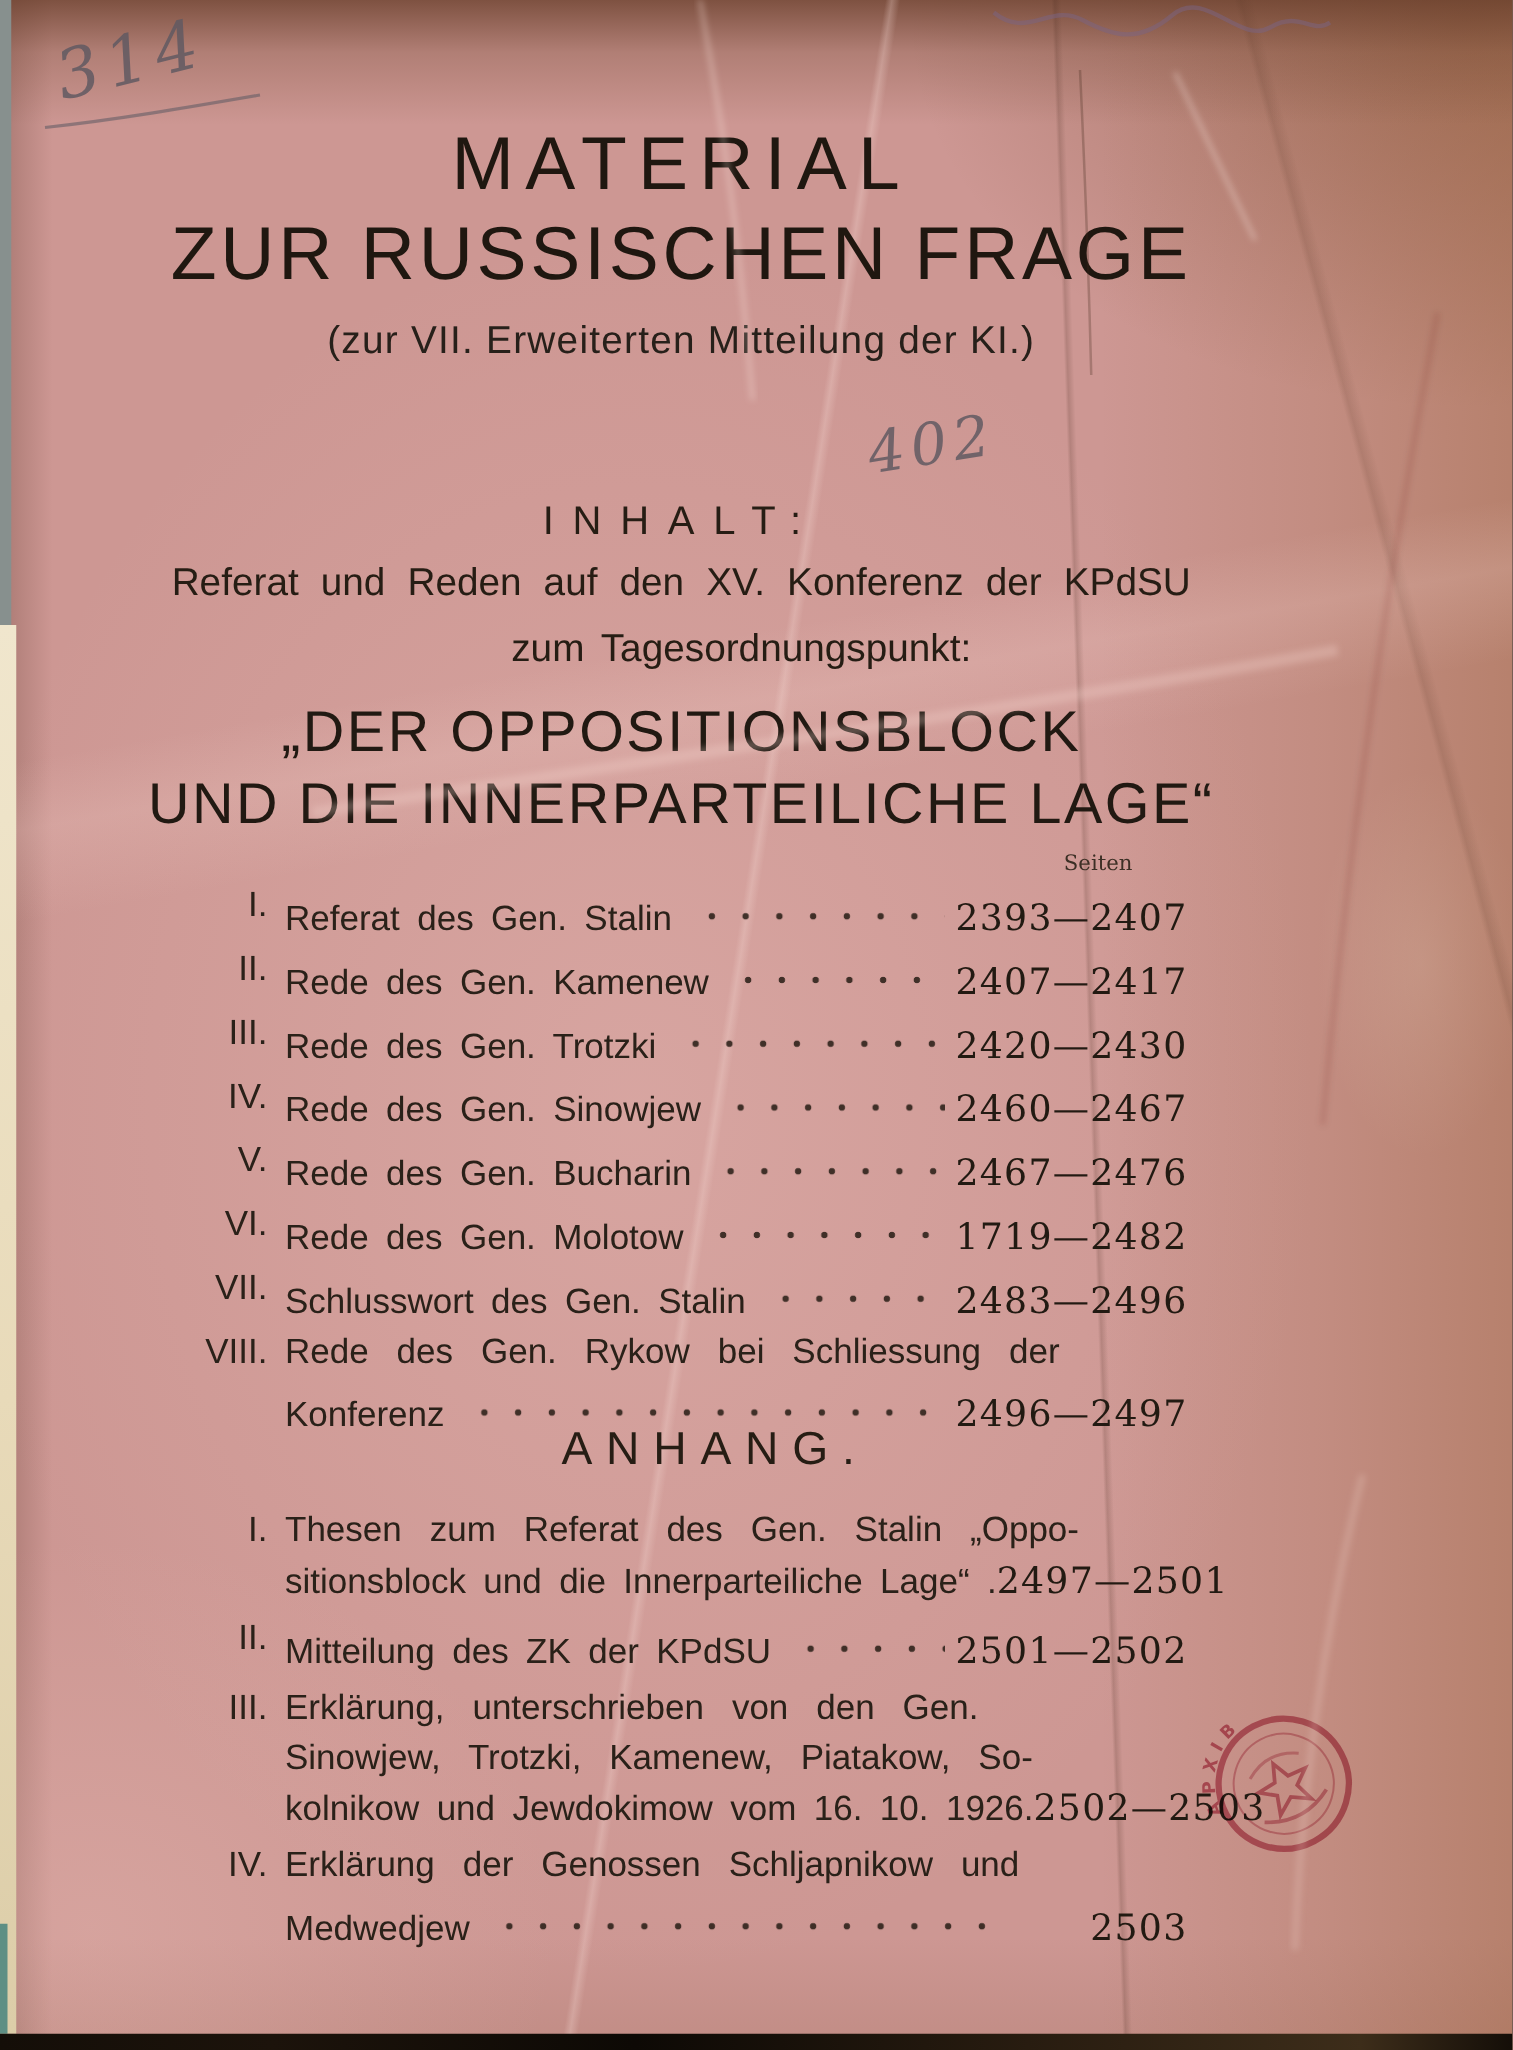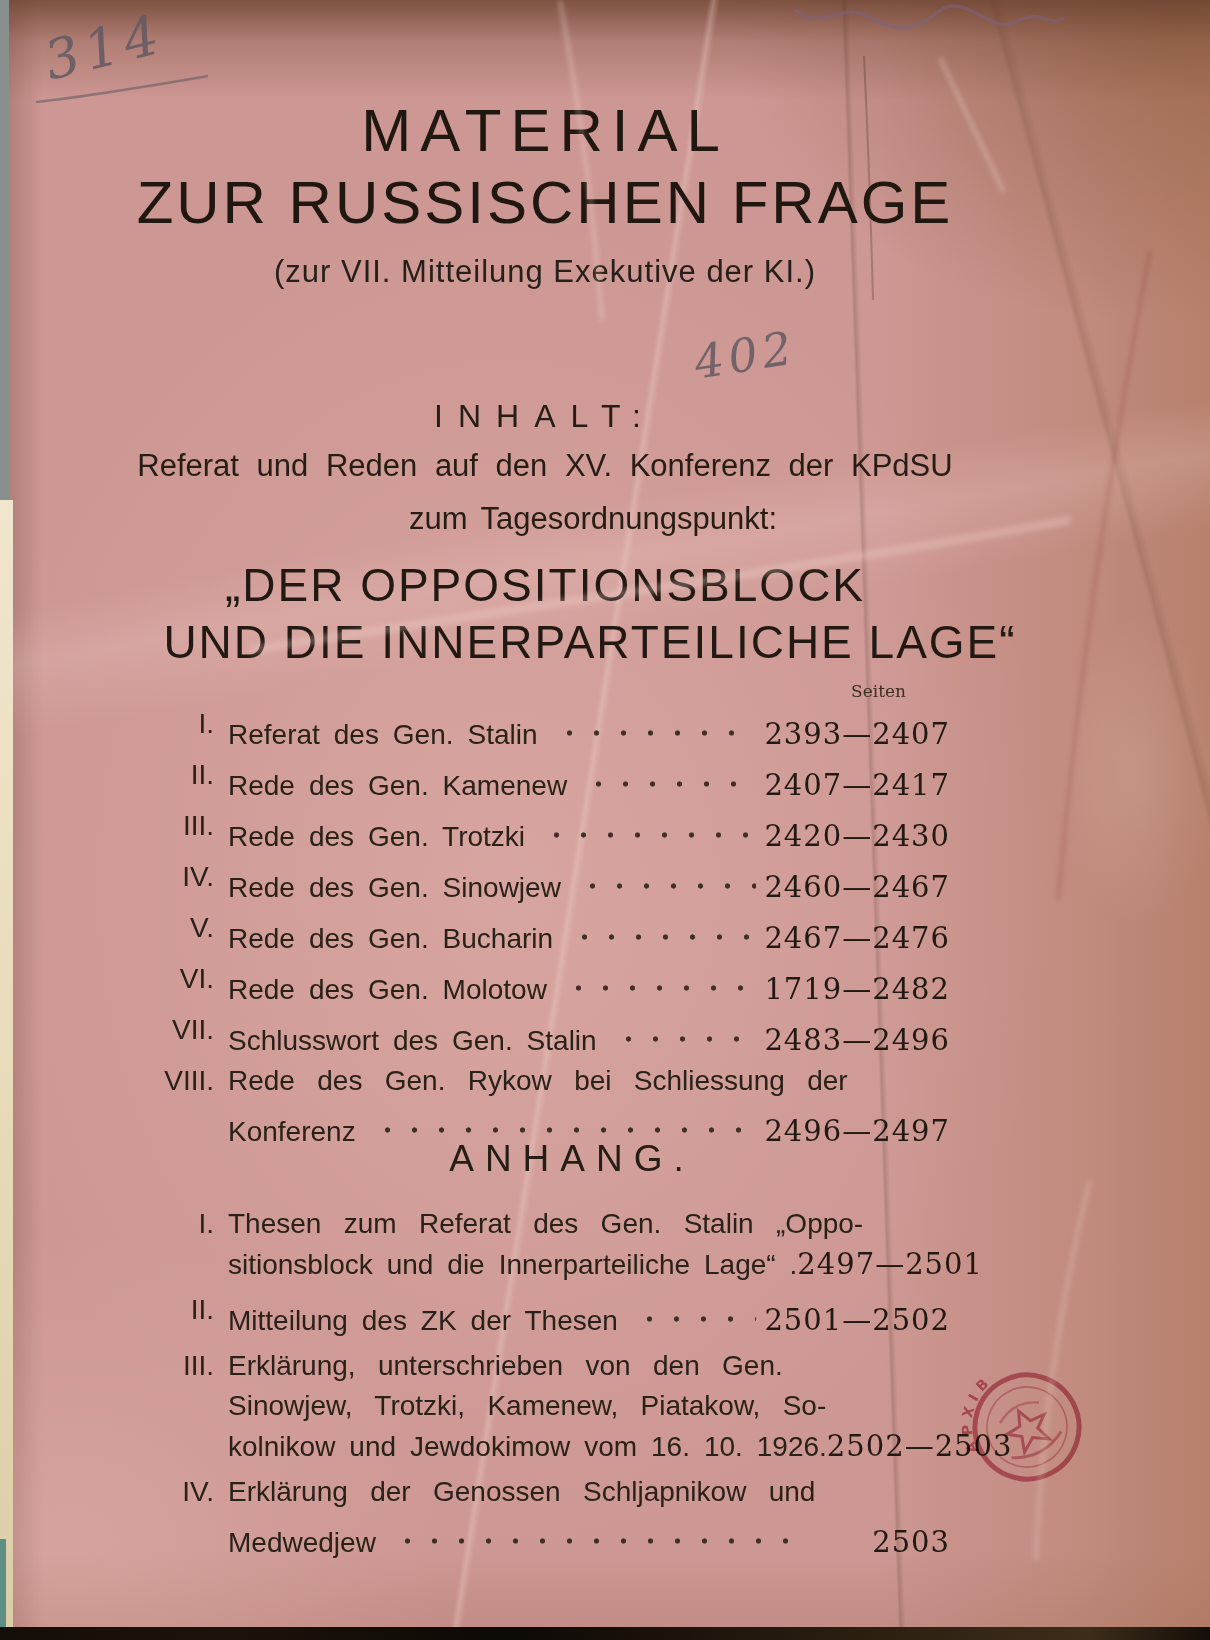--- a/index.html
+++ b/index.html
@@ -35,21 +35,21 @@
   }
   .content{position:absolute;left:0;top:0;width:1090px;}
   .centered{position:absolute;left:0;width:1090px;text-align:center;}
   #t1{top:96px;font-size:60px;letter-spacing:9px;color:#1f1710;}
   #t2{top:168px;font-size:60px;letter-spacing:3px;color:#1f1710;}
   #sub{top:254px;font-size:31px;letter-spacing:1px;color:#27201a;}
   #inhalt{top:398px;font-size:32px;letter-spacing:15px;}
   #intro1{top:448px;font-size:31px;word-spacing:9px;}
   #intro2{top:501px;font-size:31px;word-spacing:5px;margin-left:48px;}
   #q1{top:558px;font-size:46px;letter-spacing:2px;color:#211912;}
-  #q2{top:615px;font-size:46px;letter-spacing:2px;color:#211912;padding-left:45px;}
+  #q2{top:615px;font-size:46px;letter-spacing:2px;color:#211912;}
   #seiten{position:absolute;top:681px;left:158px;width:800px;text-align:right;
           padding-right:52px;box-sizing:border-box;
           font-family:"DejaVu Serif",serif;font-size:17px;color:#3c2f25;}
   #anhang-h{top:1138px;font-size:37px;letter-spacing:11px;padding-left:27px;}
   .list{position:absolute;left:150px;width:800px;}
   #toc-list{top:704px;}
   #anhang-list{top:1204px;}
   .row{display:flex;align-items:flex-start;}
   #anhang-list .row{margin-bottom:5px;}
   .num{flex:none;width:64px;text-align:right;padding-right:14px;
@@ -87,21 +87,21 @@
 <body>
 
 <div class="page">
 
   <div id="hw314" class="pencil">314</div>
   <div id="hw402" class="pencil">402</div>
 
   <div class="content">
     <div id="t1" class="centered">MATERIAL</div>
     <div id="t2" class="centered">ZUR RUSSISCHEN FRAGE</div>
-    <div id="sub" class="centered">(zur VII. Mitteilung Exekutive der KI.)</div>
+    <div id="sub" class="centered">(zur VII. Erweiterten Mitteilung der KI.)</div>
 
     <div id="inhalt" class="centered">INHALT:</div>
     <div id="intro1" class="centered">Referat und Reden auf den XV. Konferenz der KPdSU</div>
     <div id="intro2" class="centered">zum Tagesordnungspunkt:</div>
 
     <div id="q1" class="centered">„DER OPPOSITIONSBLOCK</div>
     <div id="q2" class="centered">UND DIE INNERPARTEILICHE LAGE“</div>
 
     <div id="seiten">Seiten</div>
 
@@ -199,21 +199,21 @@
               <span class="txt">sitionsblock und die Innerparteiliche Lage“ .</span>
               <span class="spacer"></span>
               <span class="pages">2497—2501</span>
             </div>
           </div>
         </div>
         <div class="row">
           <span class="num">II.</span>
           <div class="body">
             <div class="line last">
-              <span class="txt">Mitteilung des ZK der Thesen</span>
+              <span class="txt">Mitteilung des ZK der KPdSU</span>
               <span class="dots"></span>
               <span class="pages">2501—2502</span>
             </div>
           </div>
         </div>
         <div class="row">
           <span class="num">III.</span>
           <div class="body">
             <div class="line just">Erklärung,  unterschrieben  von  den  Gen.</div>
             <div class="line just">Sinowjew,  Trotzki,  Kamenew,  Piatakow,  So-</div>

